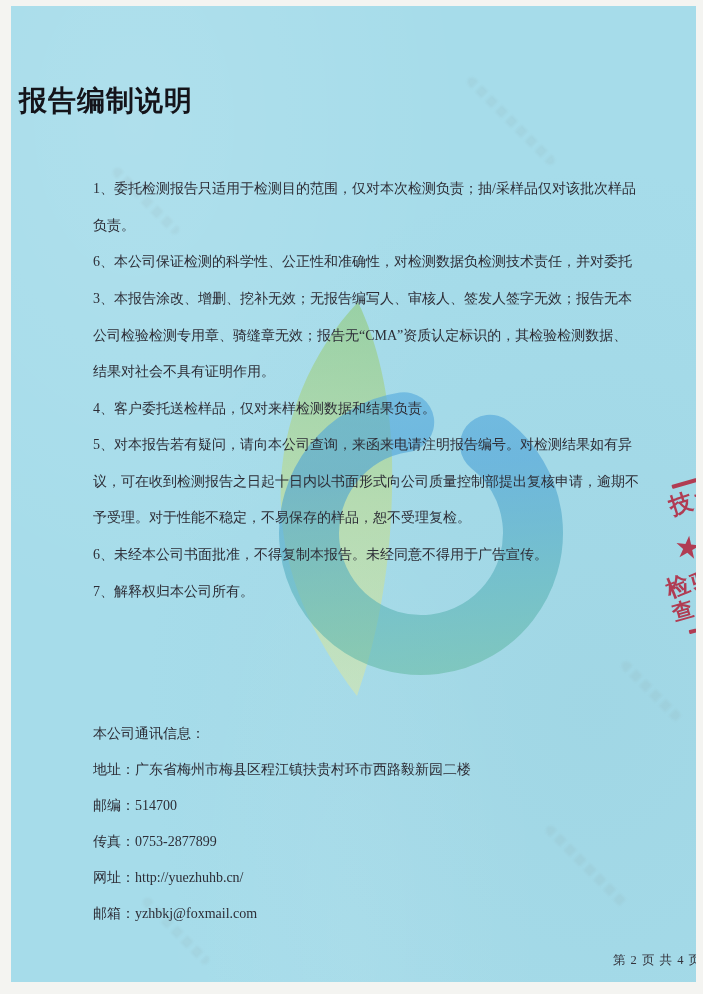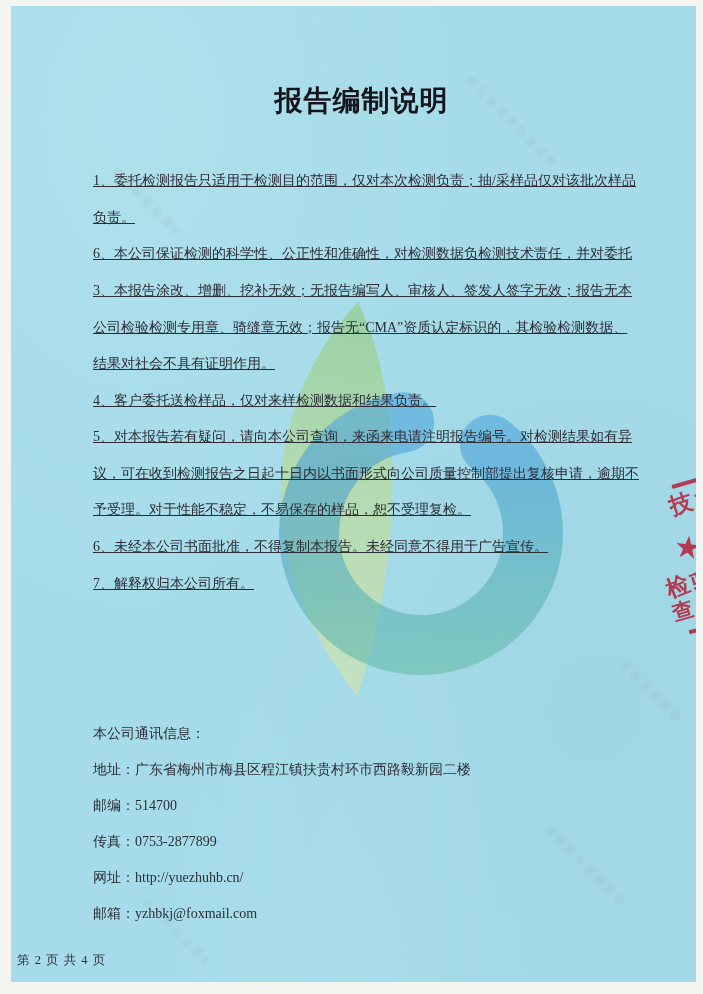--- a/index.html
+++ b/index.html
@@ -18,37 +18,37 @@
       #a6dcea;
     overflow:hidden;
   }
   
   .artifact{
     position:absolute;width:120px;height:10px;border-radius:5px;
     background:repeating-linear-gradient(90deg, rgba(130,140,135,0.16) 0 9px, transparent 9px 14px);
     transform:rotate(45deg);filter:blur(1.3px);opacity:.55;
   }
   .title{
-    position:absolute;top:76px;left:0;width:100%;text-align:center;
+    position:absolute;top:76px;left:0;width:100%;text-align:left;
     font-family:"DejaVu Sans","Liberation Sans",sans-serif;
     font-size:28px;font-weight:bold;color:#14141a;letter-spacing:1px;
     transform:translateX(8px);
   }
   .bodytext{
-    position:absolute;top:157px;left:82px;width:556px;
-    font-size:14px;color:#2d2d36;text-decoration:underline;
+    position:absolute;top:165px;left:82px;width:556px;
+    font-size:14px;color:#2d2d36;
   }
   .bodyline{height:36.58px;display:flex;align-items:center;white-space:nowrap;}
   .contact{
     position:absolute;top:707px;left:82px;width:556px;
     font-size:14px;color:#2d2d36;
   }
   .contactline{height:30px;display:flex;align-items:center;white-space:nowrap;margin-top:6px;}
   .footer{
-    position:absolute;top:946px;left:0;width:100%;text-align:left;
+    position:absolute;top:946px;left:0;width:100%;text-align:right;
     font-size:12.5px;color:#33333c;letter-spacing:1px;
     transform:translateX(6px);
   }
   
   .wm{position:absolute;top:0;left:0;pointer-events:none;}
   
   .stamp{
     position:absolute;left:648px;top:466px;width:60px;height:170px;
     color:#b3273f;transform:rotate(-6deg);opacity:.88;
     font-family:"Liberation Serif","DejaVu Serif",serif;

